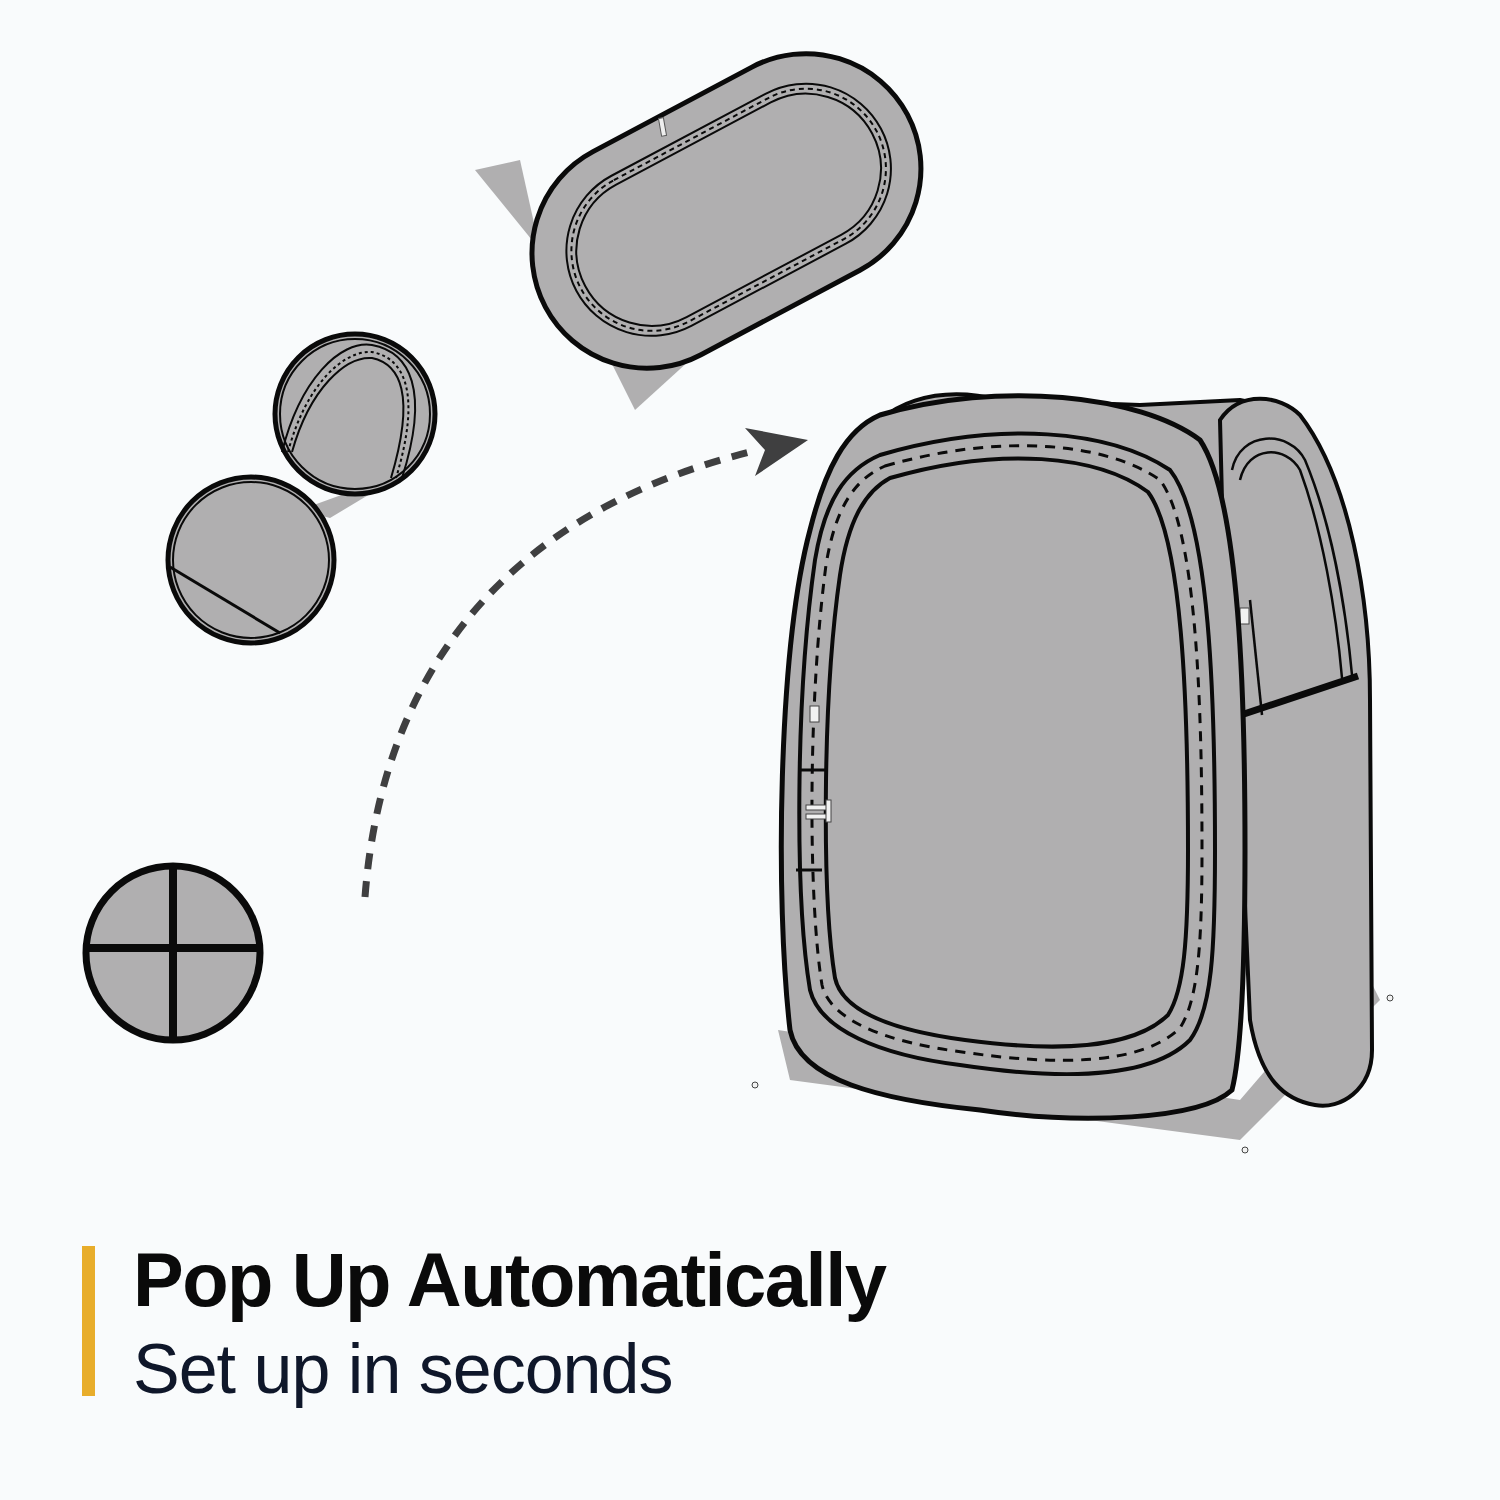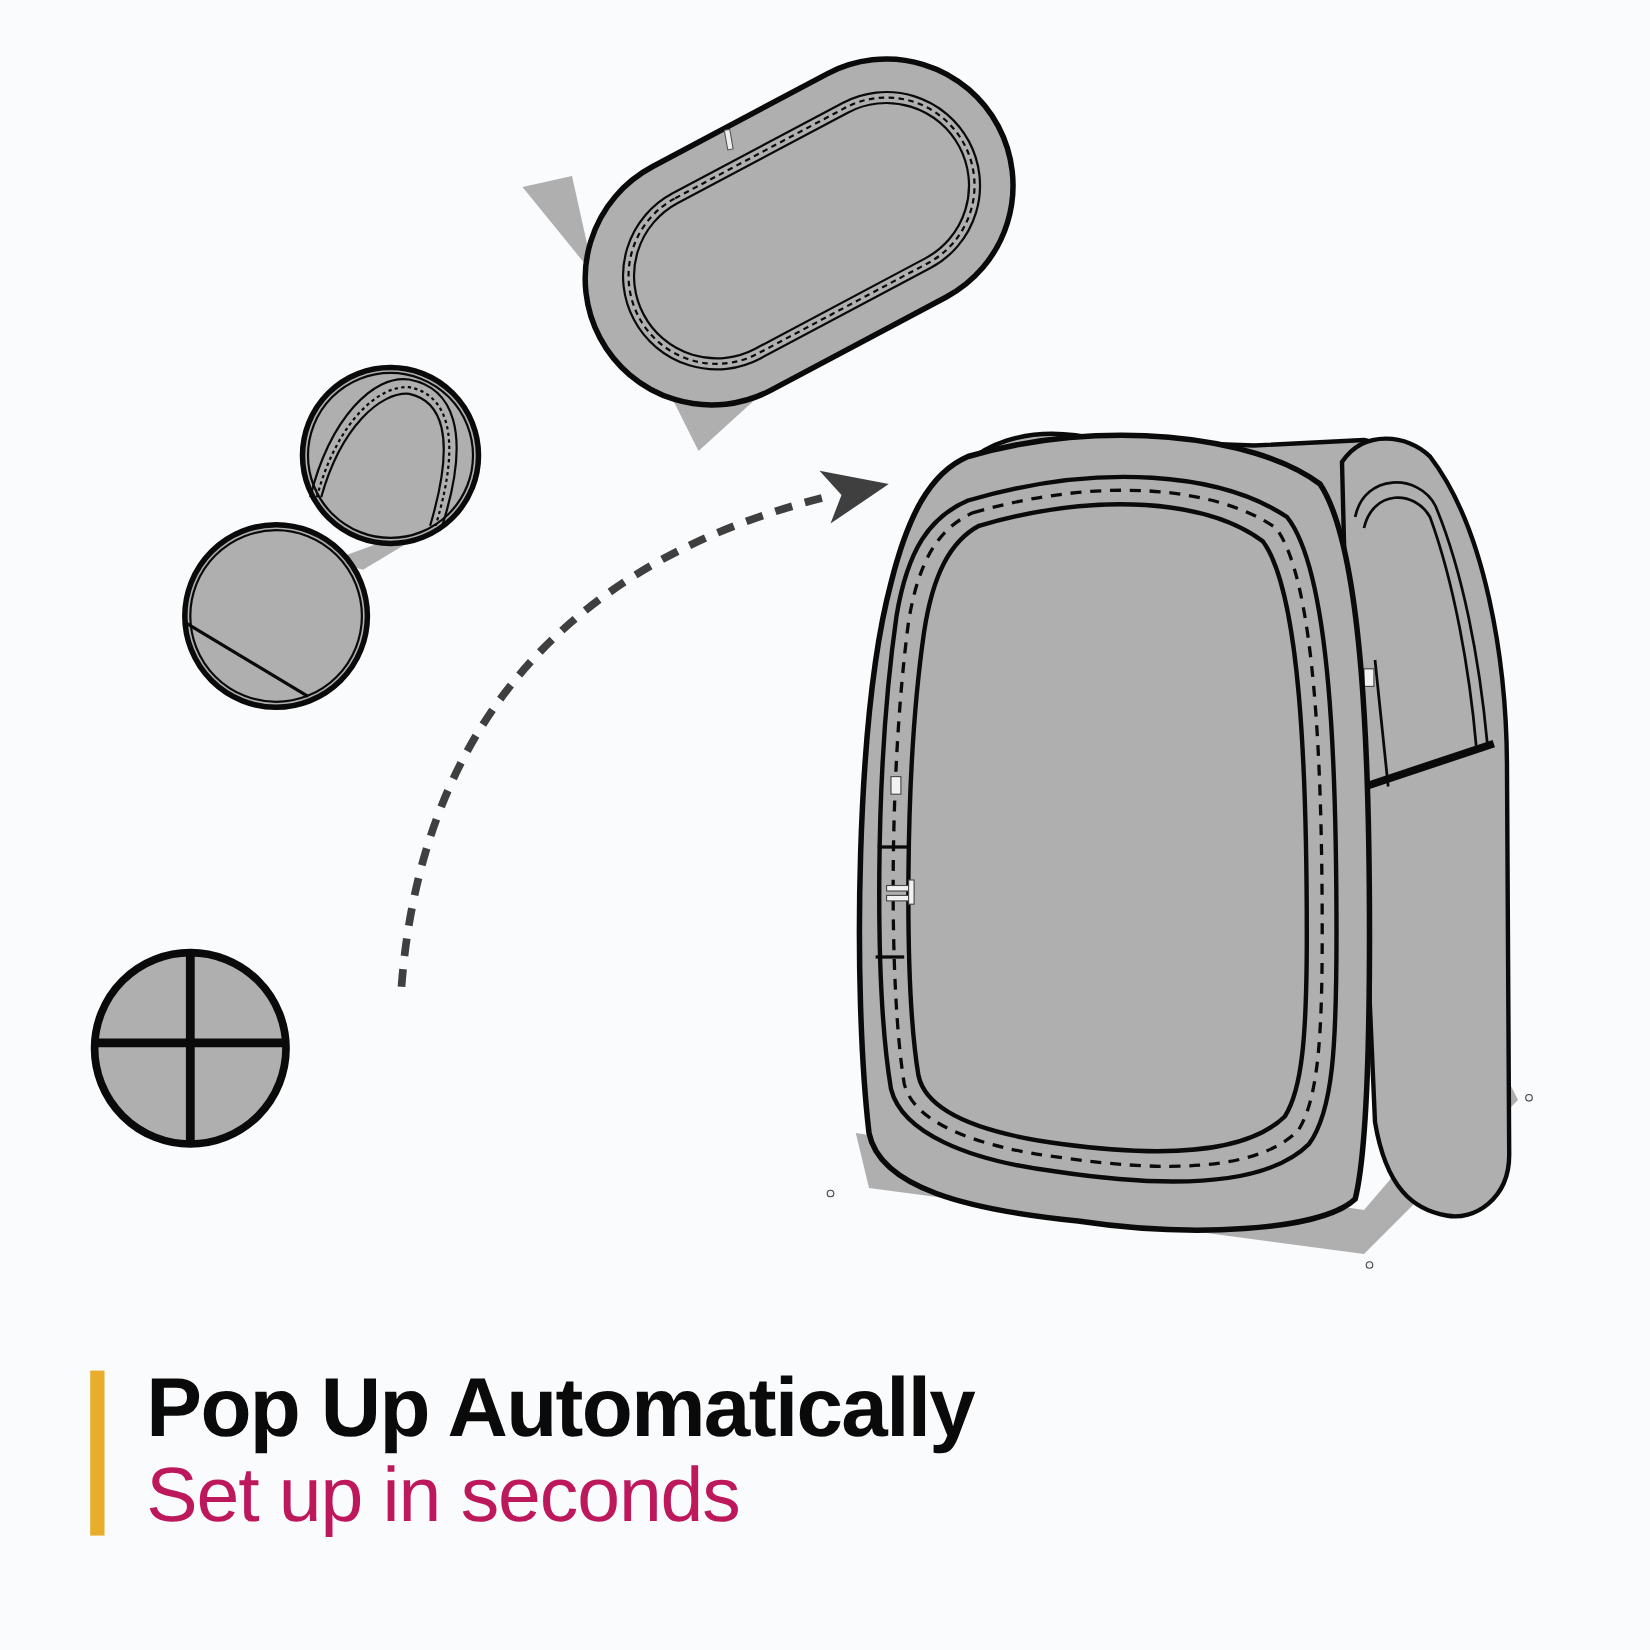--- a/index.html
+++ b/index.html
@@ -27,26 +27,26 @@
       font-family: "Liberation Sans", sans-serif;
       font-weight: 700;
       font-size: 76px;
       letter-spacing: -1.5px;
       color: #0a0a0a;
       white-space: nowrap;
       line-height: 1;
     }
     .subheadline {
       position: absolute;
-      left: 38px; top: 78px;
+      left: 38px; top: 88px;
       font-family: "Liberation Sans", sans-serif;
       font-weight: 400;
       font-size: 70px;
       letter-spacing: -1px;
-      color: #be185d;
+      color: #0f172a;
       white-space: nowrap;
       line-height: 1;
     }
   </style>
 </head>
 <body>
 
 <svg class="illustration" viewBox="0 0 1500 1500" xmlns="http://www.w3.org/2000/svg">
 
   <g>

